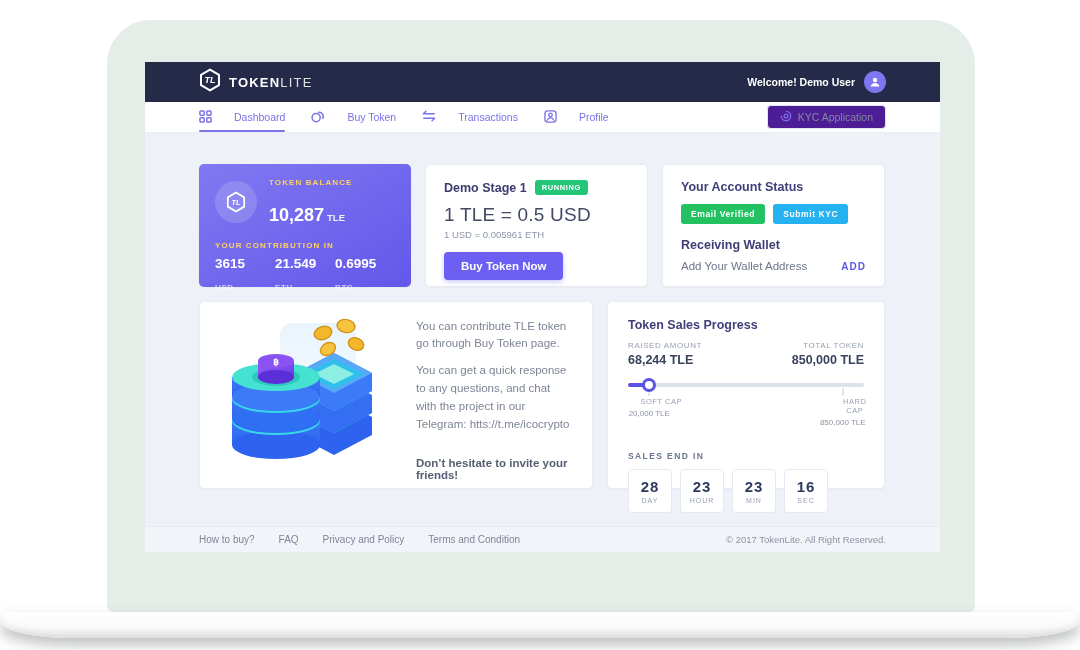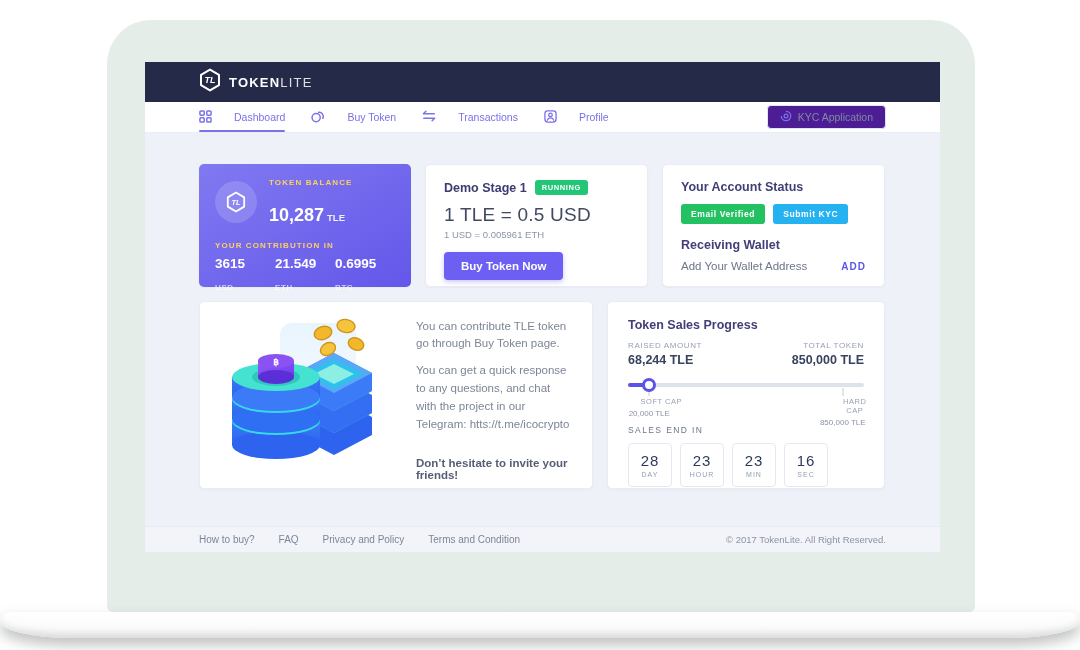--- a/index.html
+++ b/index.html
@@ -107,27 +107,27 @@
   .fill{position:absolute;left:0;top:6px;height:4px;background:#5b52e8;border-radius:3px;}
   .handle{position:absolute;top:1px;width:14px;height:14px;border-radius:50%;
     background:#fff;border:3.5px solid #5b52e8;box-sizing:border-box;
     transform:translateX(-50%);cursor:pointer;}
   .tick{position:absolute;top:11px;width:1px;height:8px;background:#c6cdd9;
     transform:translateX(-50%);}
   .cap-labels{position:relative;height:24px;margin-top:4px;}
   .cap{position:absolute;transform:translateX(-50%);text-align:center;}
   .cap-name{font-size:7.5px;color:#98a1b3;letter-spacing:.5px;margin-left:24px;}
   .cap-val{font-size:8px;color:#8b94a6;margin-top:3px;}
-  .sales-end{font-size:8.5px;font-weight:normal;color:#6b7590;
-    letter-spacing:1.4px;margin-top:4px;}
+  .sales-end{font-size:8.5px;font-weight:bold;color:#6b7590;
+    letter-spacing:1.4px;margin-top:30px;}
   .count-row{display:flex;gap:8px;margin-top:8px;}
   .count-box{width:42px;height:42px;background:#fff;border:1px solid #e3e8f2;
     border-radius:4px;display:flex;flex-direction:column;align-items:center;
     justify-content:center;}
-  .count-num{font-size:15px;font-weight:normal;color:#2d3a5d;letter-spacing:1px;}
+  .count-num{font-size:15px;font-weight:bold;color:#2d3a5d;letter-spacing:1px;}
   .count-unit{font-size:7px;color:#949dae;letter-spacing:1px;margin-top:2px;}
 
   
   .app-footer{flex:0 0 25px;background:#f2f4f9;border-top:1px solid #e6eaf2;
     display:flex;align-items:center;padding:0 54px;gap:24px;}
   .f-link{font-size:10px;color:#7d8698;cursor:pointer;text-decoration:none;}
   .copyright{margin-left:auto;font-size:9.5px;color:#8b93a3;}
 </style>
 </head>
 <body>
@@ -139,20 +139,29 @@
 
     <div class="app-header">
       <div class="brand">
         <span>
           <svg width="22" height="24" viewBox="0 0 22 24">
               <path d="M11 1.6 L20 6.9 V17.1 L11 22.4 L2 17.1 V6.9 Z" fill="none" stroke="#ffffff" stroke-width="2" stroke-linejoin="round"></path>
               <text x="11" y="15.3" font-size="9" font-style="italic" font-weight="bold" fill="#ffffff" text-anchor="middle" font-family="Liberation Sans, sans-serif">TL</text>
             </svg>
         </span>
         <span class="brand-text"><b>TOKEN</b><span class="lite">LITE</span></span>
+      </div>
+      <div class="user">
+        <span class="welcome">Welcome! Demo User</span>
+        <span class="avatar">
+          <svg width="12" height="12" viewBox="0 0 12 12" fill="#ffffff">
+              <circle cx="6" cy="4" r="2.2"></circle>
+              <path d="M1.6 10.6 C2.2 8.2 4 7 6 7 s3.8 1.2 4.4 3.6 z"></path>
+            </svg>
+        </span>
       </div>
     </div>
 
     <div class="nav-bar">
       <div class="nav-item active">
         <span>
           <svg width="13" height="13" viewBox="0 0 14 14" fill="none" stroke="#7a72e8" stroke-width="1.6">
               <rect x="1" y="1" width="4.6" height="4.6" rx="1"></rect>
               <rect x="8.4" y="1" width="4.6" height="4.6" rx="1"></rect>
               <rect x="1" y="8.4" width="4.6" height="4.6" rx="1"></rect>

